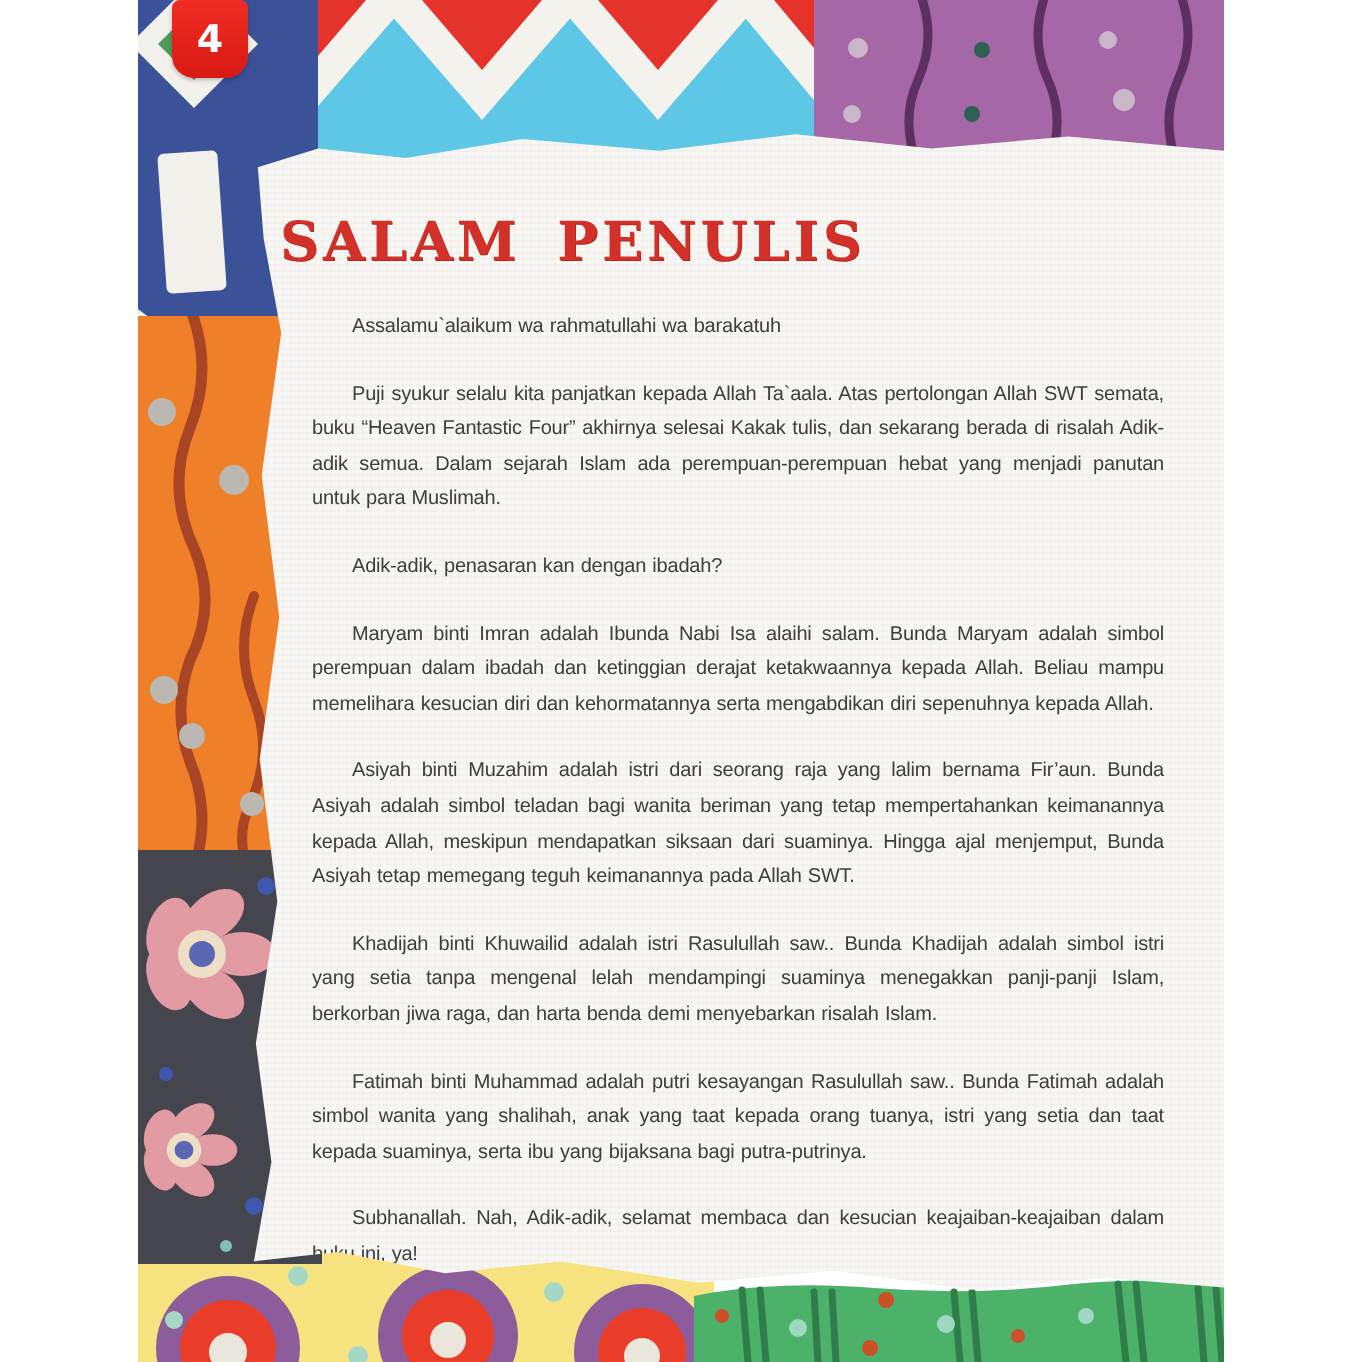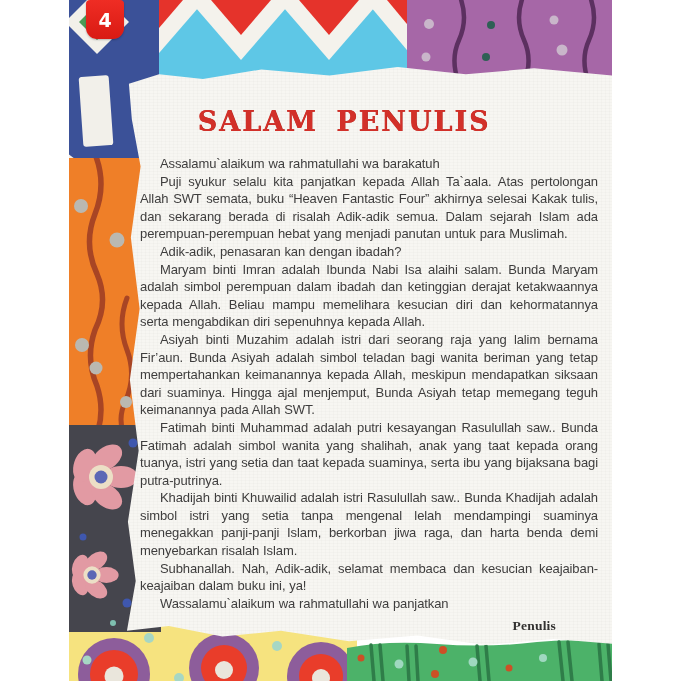--- a/index.html
+++ b/index.html
@@ -23,27 +23,27 @@
       repeating-linear-gradient(0deg, rgba(0,0,0,0.015) 0 1px, transparent 1px 3px),
       repeating-linear-gradient(90deg, rgba(120,115,100,0.03) 0 1px, transparent 1px 4px),
       #f7f6f2;
     clip-path:polygon(
       0.8% 4.0%, 7% 2.4%, 16% 3.2%, 28% 1.6%, 42% 2.6%, 56% 1.2%, 70% 2.4%, 84% 1.4%, 100% 2.6%,
       100% 98.6%, 88% 97.8%, 74% 98.8%, 60% 97.2%, 46% 98.2%, 32% 96.4%, 20% 97.4%, 9% 95.6%, 0.4% 96.4%,
       2.2% 88%, 0.6% 78%, 2.8% 66%, 1% 54%, 3% 42%, 1.2% 30%, 3.2% 18%, 1.4% 10%);
   }
   .content{padding:45px 14px 0 15px;}
   .title{
-    margin:0 0 16px 0;padding-right:50px;text-align:center;
+    margin:0 0 16px 0;padding-right:50px;
     font-family:"DejaVu Serif", serif;font-weight:bold;
     font-size:27px;line-height:34px;letter-spacing:2px;word-spacing:7px;
     color:#d23029;text-shadow:0.4px 0.4px 0 #b5251f;
   }
   .body-text p{
-    margin:0;font-size:13px;line-height:17.6px;color:#3e3d3d;
+    margin:16px;font-size:10px;line-height:17.6px;color:#3e3d3d;
     text-align:justify;text-indent:20px;letter-spacing:-0.1px;word-spacing:0.4px;
   }
   .signature{
     margin-top:6px;margin-right:42px;text-align:right;
     font-size:13.5px;font-weight:bold;color:#333231;letter-spacing:0.2px;font-family:Liberation Serif, serif;
   }
   .page-tab{
     position:absolute;left:17px;top:0;width:38px;height:39px;z-index:10;
     background:linear-gradient(180deg,#ef2d24,#d91a13);
     border-radius:4px 4px 11px 11px;
@@ -189,22 +189,22 @@
 
   <div class="paper">
     <div class="content">
       <h1 class="title">SALAM PENULIS</h1>
       <div class="body-text">
         <p>Assalamu`alaikum wa rahmatullahi wa barakatuh</p>
         <p>Puji syukur selalu kita panjatkan kepada Allah Ta`aala. Atas pertolongan Allah SWT semata, buku “Heaven Fantastic Four” akhirnya selesai Kakak tulis, dan sekarang berada di risalah Adik-adik semua. Dalam sejarah Islam ada perempuan-perempuan hebat yang menjadi panutan untuk para Muslimah.</p>
         <p>Adik-adik, penasaran kan dengan ibadah?</p>
         <p>Maryam binti Imran adalah Ibunda Nabi Isa alaihi salam. Bunda Maryam adalah simbol perempuan dalam ibadah dan ketinggian derajat ketakwaannya kepada Allah. Beliau mampu memelihara kesucian diri dan kehormatannya serta mengabdikan diri sepenuhnya kepada Allah.</p>
         <p>Asiyah binti Muzahim adalah istri dari seorang raja yang lalim bernama Fir’aun. Bunda Asiyah adalah simbol teladan bagi wanita beriman yang tetap mempertahankan keimanannya kepada Allah, meskipun mendapatkan siksaan dari suaminya. Hingga ajal menjemput, Bunda Asiyah tetap memegang teguh keimanannya pada Allah SWT.</p>
+        <p>Khadijah binti Khuwailid adalah istri Rasulullah saw.. Bunda Khadijah adalah simbol istri yang setia tanpa mengenal lelah mendampingi suaminya menegakkan panji-panji Islam, berkorban jiwa raga, dan harta benda demi menyebarkan risalah Islam.</p>
         <p>Fatimah binti Muhammad adalah putri kesayangan Rasulullah saw.. Bunda Fatimah adalah simbol wanita yang shalihah, anak yang taat kepada orang tuanya, istri yang setia dan taat kepada suaminya, serta ibu yang bijaksana bagi putra-putrinya.</p>
-        <p>Khadijah binti Khuwailid adalah istri Rasulullah saw.. Bunda Khadijah adalah simbol istri yang setia tanpa mengenal lelah mendampingi suaminya menegakkan panji-panji Islam, berkorban jiwa raga, dan harta benda demi menyebarkan risalah Islam.</p>
         <p>Subhanallah. Nah, Adik-adik, selamat membaca dan kesucian keajaiban-keajaiban dalam buku ini, ya!</p>
         <p>Wassalamu`alaikum wa rahmatullahi wa panjatkan</p>
       </div>
       <div class="signature">Penulis</div>
     </div>
   </div>
 
   <div class="page-tab">
     <span>4</span>
   </div>

